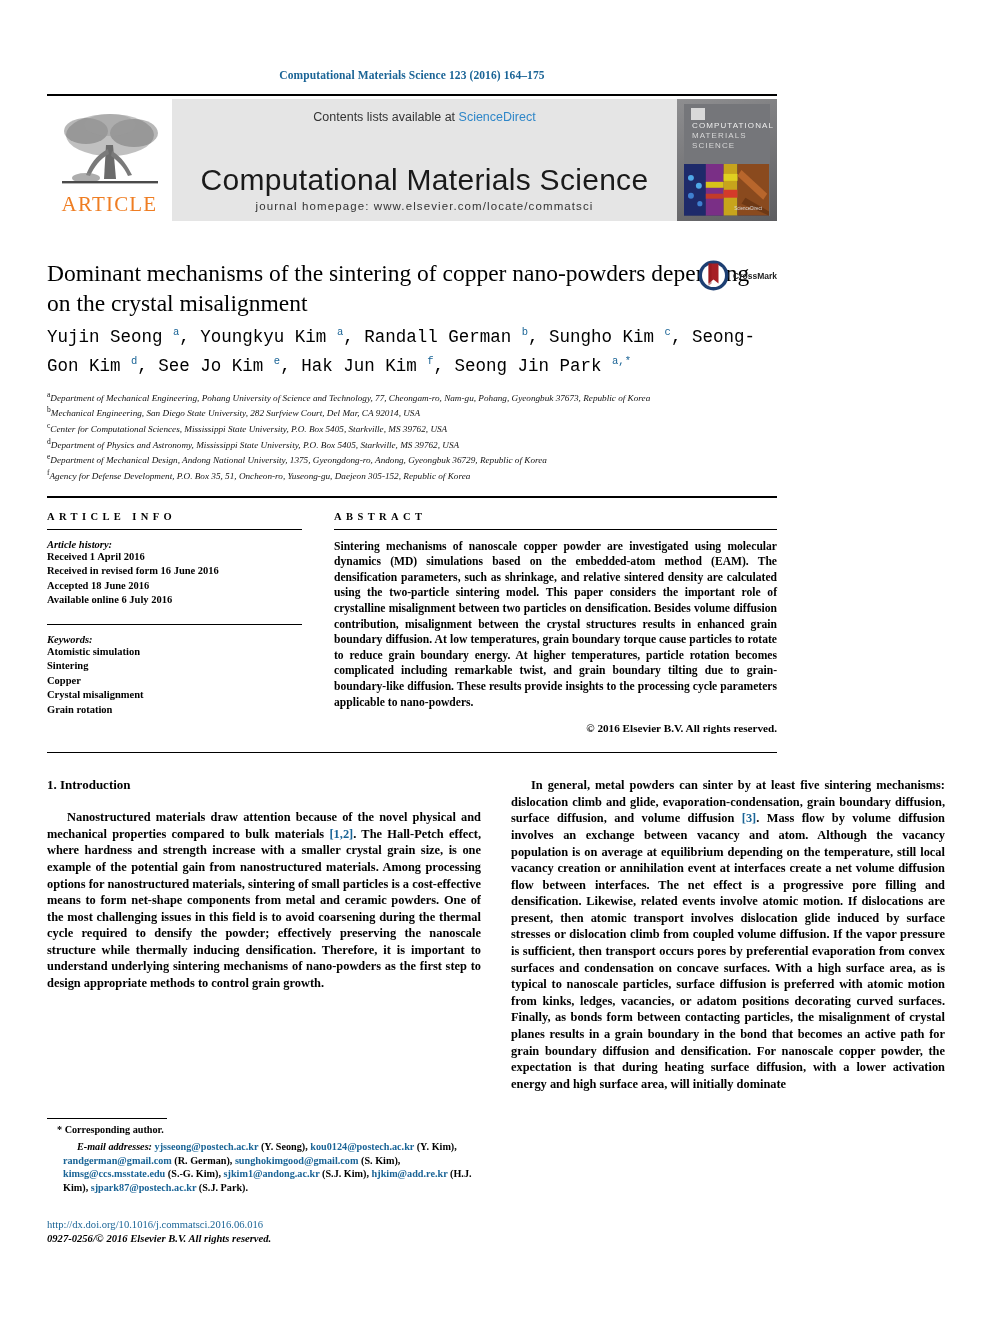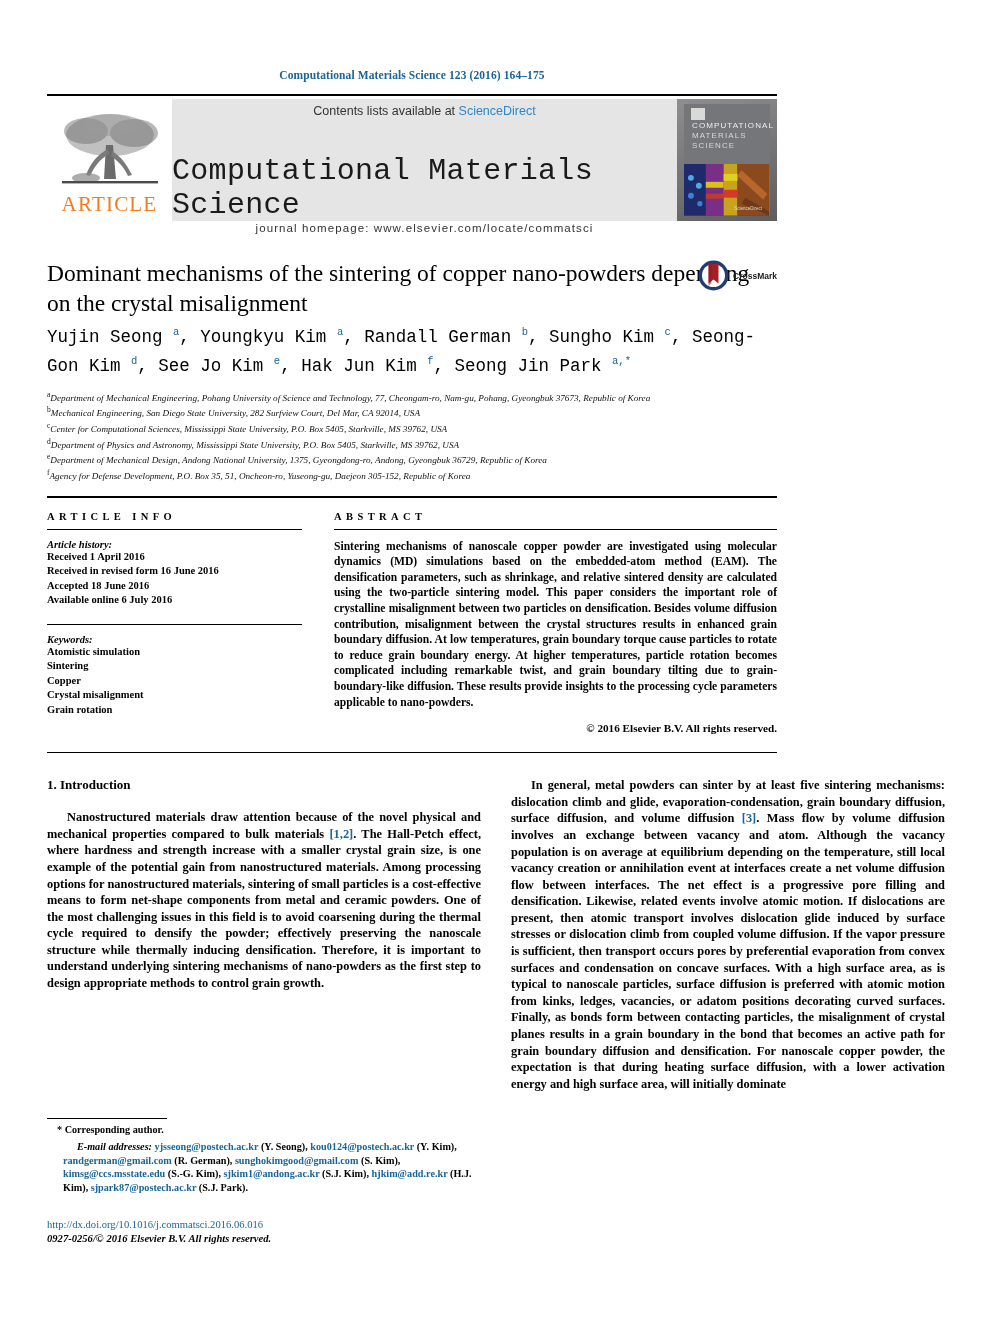--- a/index.html
+++ b/index.html
@@ -52,30 +52,30 @@
     line-height: 1;
     margin-top: 1px;
   }
   .journal-band {
     flex: 1;
     background: #e5e5e5;
     display: flex;
     flex-direction: column;
     align-items: center;
     justify-content: space-between;
-    padding: 5px 0 9px 0;
+    padding: 11px 0 9px 0;
   }
   .contents-line {
     font-family: "Liberation Sans", sans-serif;
     font-size: 12.5px;
     color: #333;
   }
   .contents-line .sd { color: #2e86c8; }
   .journal-title {
-    font-family: Liberation Mono, monospace;
+    font-family: Liberation Sans, sans-serif;
     font-size: 30px;
     color: #1a1a1a;
     letter-spacing: .3px;
     margin-top: 36px;
   }
   .homepage {
     font-family: "Liberation Sans", sans-serif;
     font-size: 11.5px;
     color: #333;
     letter-spacing: 1.1px;

